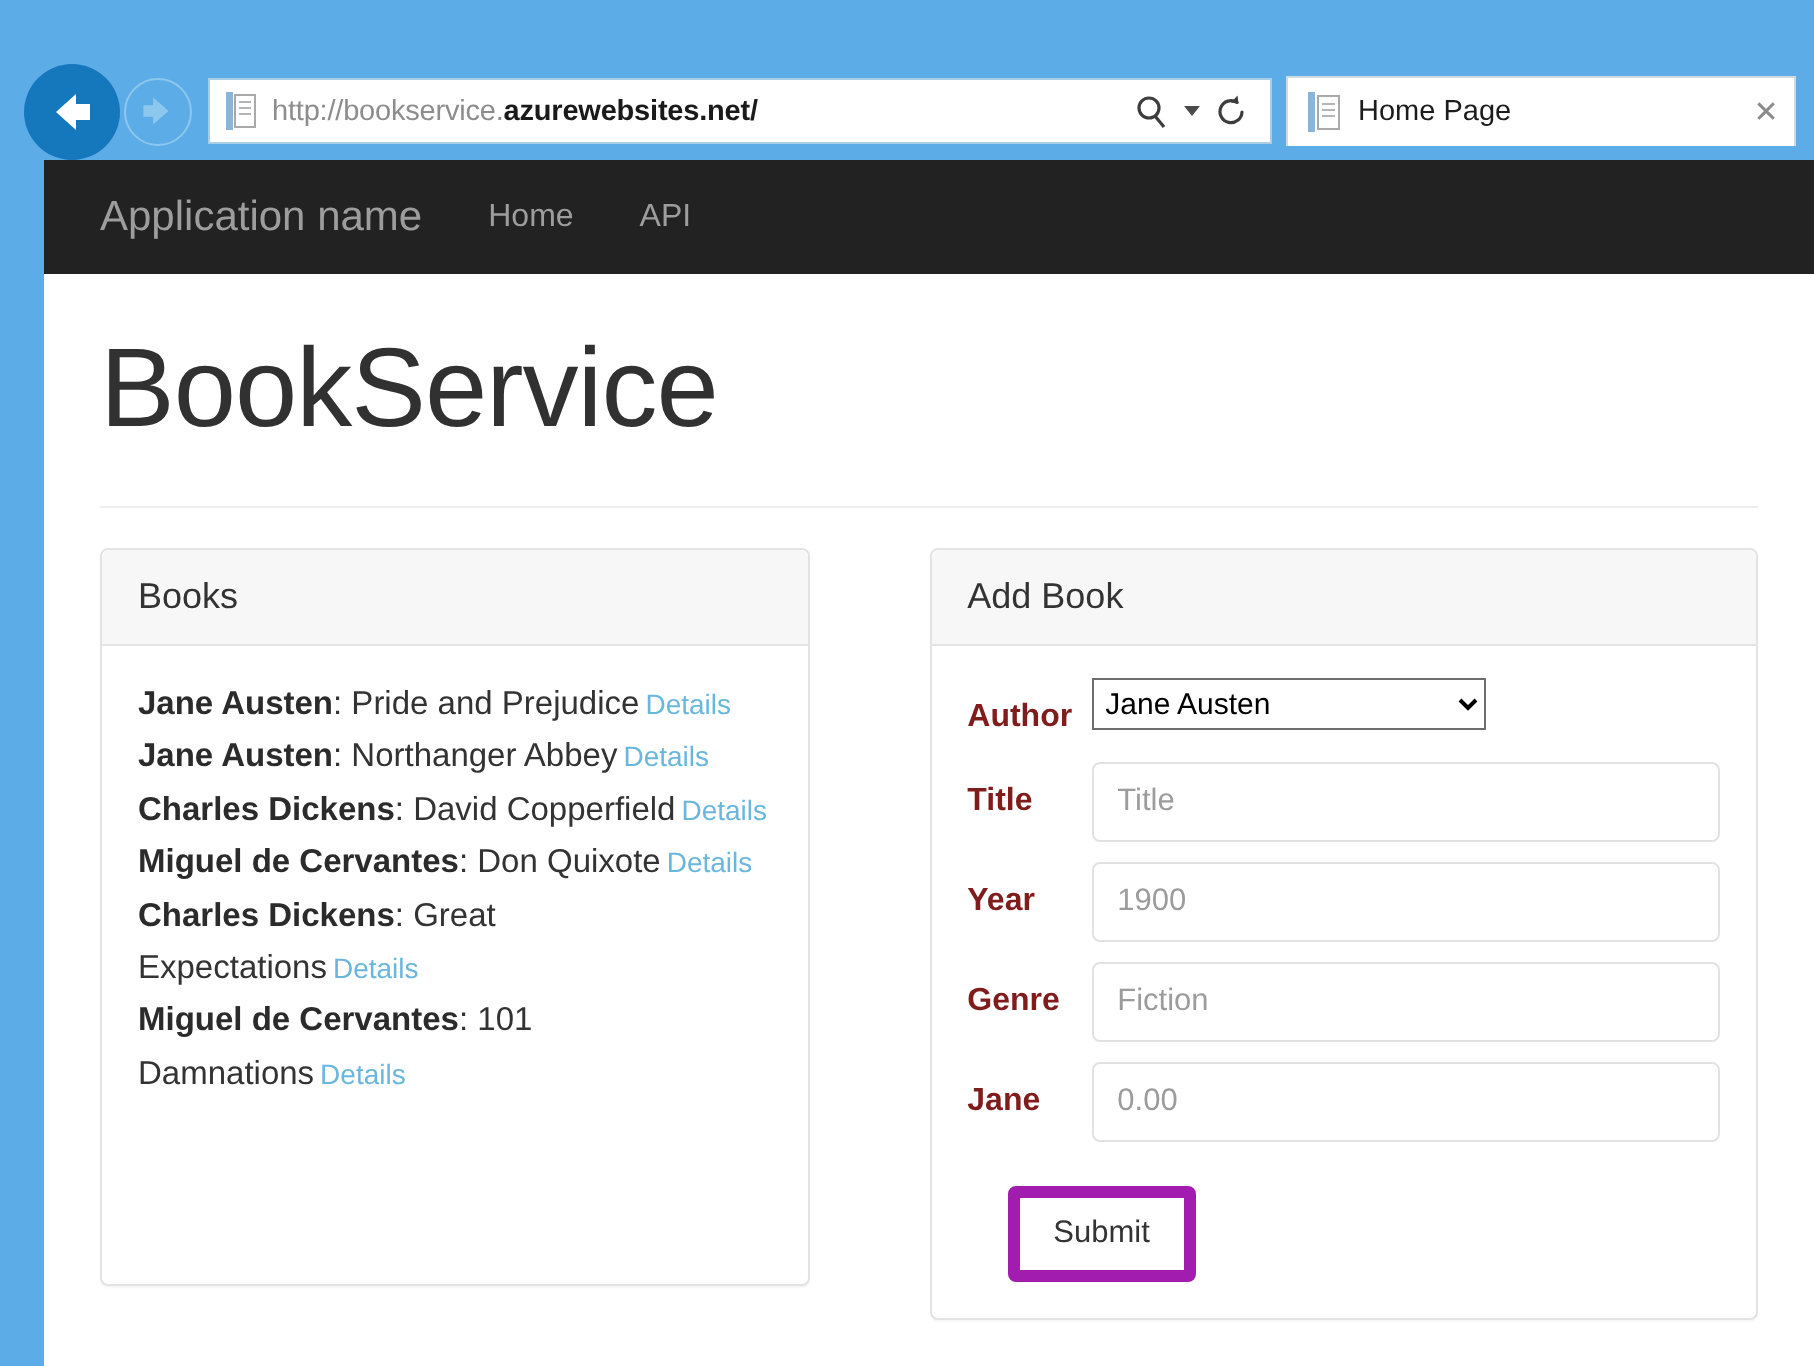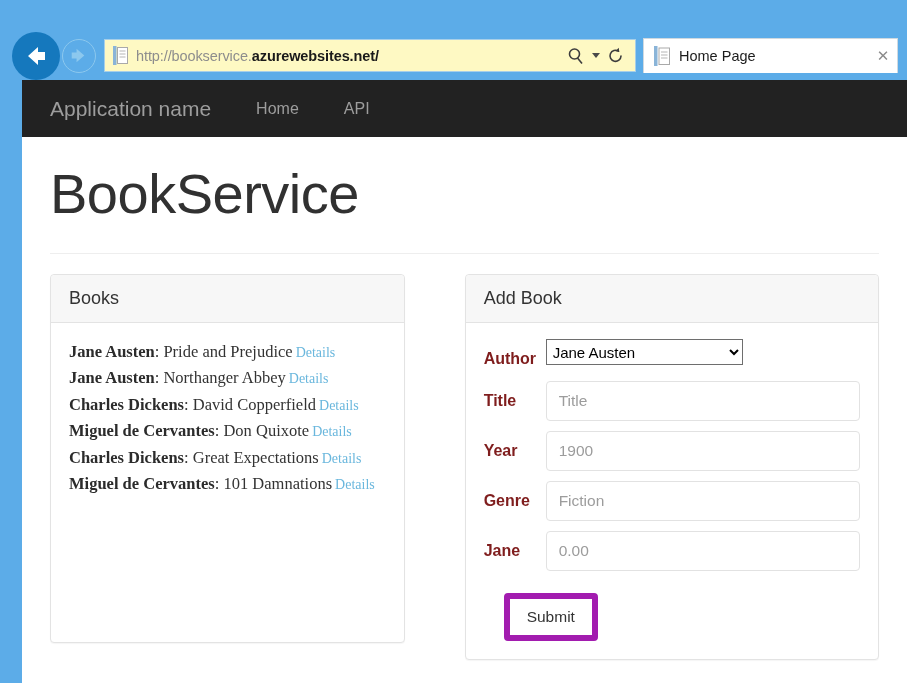--- a/index.html
+++ b/index.html
@@ -55,21 +55,21 @@
     border: 1.5px solid #8cc8ee;
     box-sizing: border-box;
     cursor: default;
   }
   #address-bar {
     position: absolute;
     left: 104px;
     top: 39px;
     width: 532px;
     height: 33px;
-    background: #fef9c3;
+    background: #ffffff;
     border: 1px solid #a7cfe8;
     box-sizing: border-box;
     display: flex;
     align-items: center;
     cursor: text;
   }
   #address-bar-icon {
     width: 22px;
     margin-left: 5px;
     display: flex;
@@ -159,21 +159,20 @@
 
   
   #navbar {
     position: absolute;
     left: 0; top: 0;
     width: 885px;
     height: 57px;
     background: #222222;
     display: flex;
     align-items: center;
-    gap: 12px;
   }
   #navbar-brand {
     font-size: 21px;
     color: #9d9d9d;
     margin-left: 28px;
     cursor: pointer;
     white-space: nowrap;
   }
   .nav-link {
     font-size: 16px;
@@ -250,21 +249,21 @@
     font-weight: bold;
     color: #2b2b2b;
   }
   .book-details-link {
     color: #6ab7dd;
     font-size: 14px;
     text-decoration: none;
     cursor: pointer;
     margin-left: 3px;
   }
-  #books-panel .panel-body { min-height: 285px; font-family: Liberation Serif, serif; }
+  #books-panel .panel-body { min-height: 285px; }
 
   
   .form-row {
     display: flex;
     align-items: center;
     margin-bottom: 10px;
   }
   .form-label {
     width: 62px;
     font-size: 16px;

